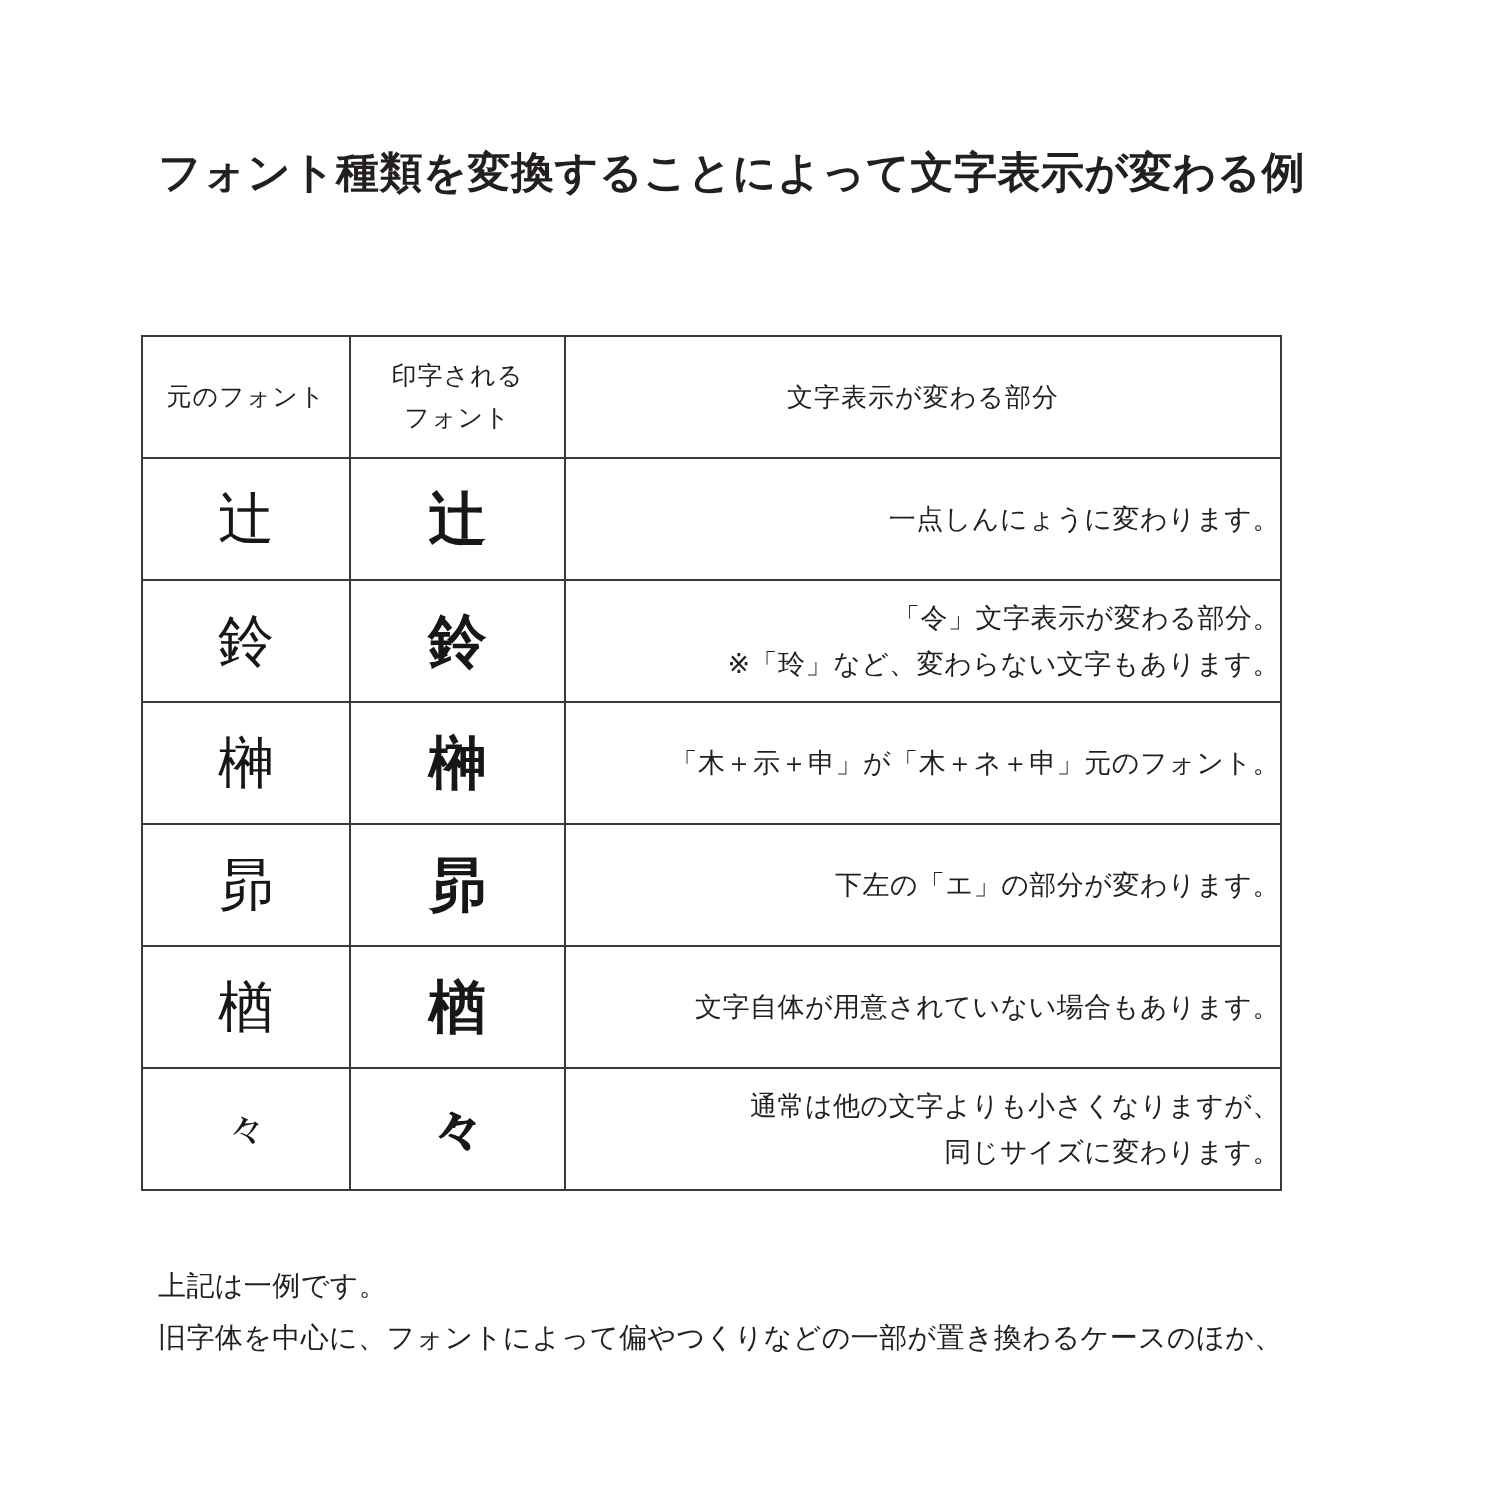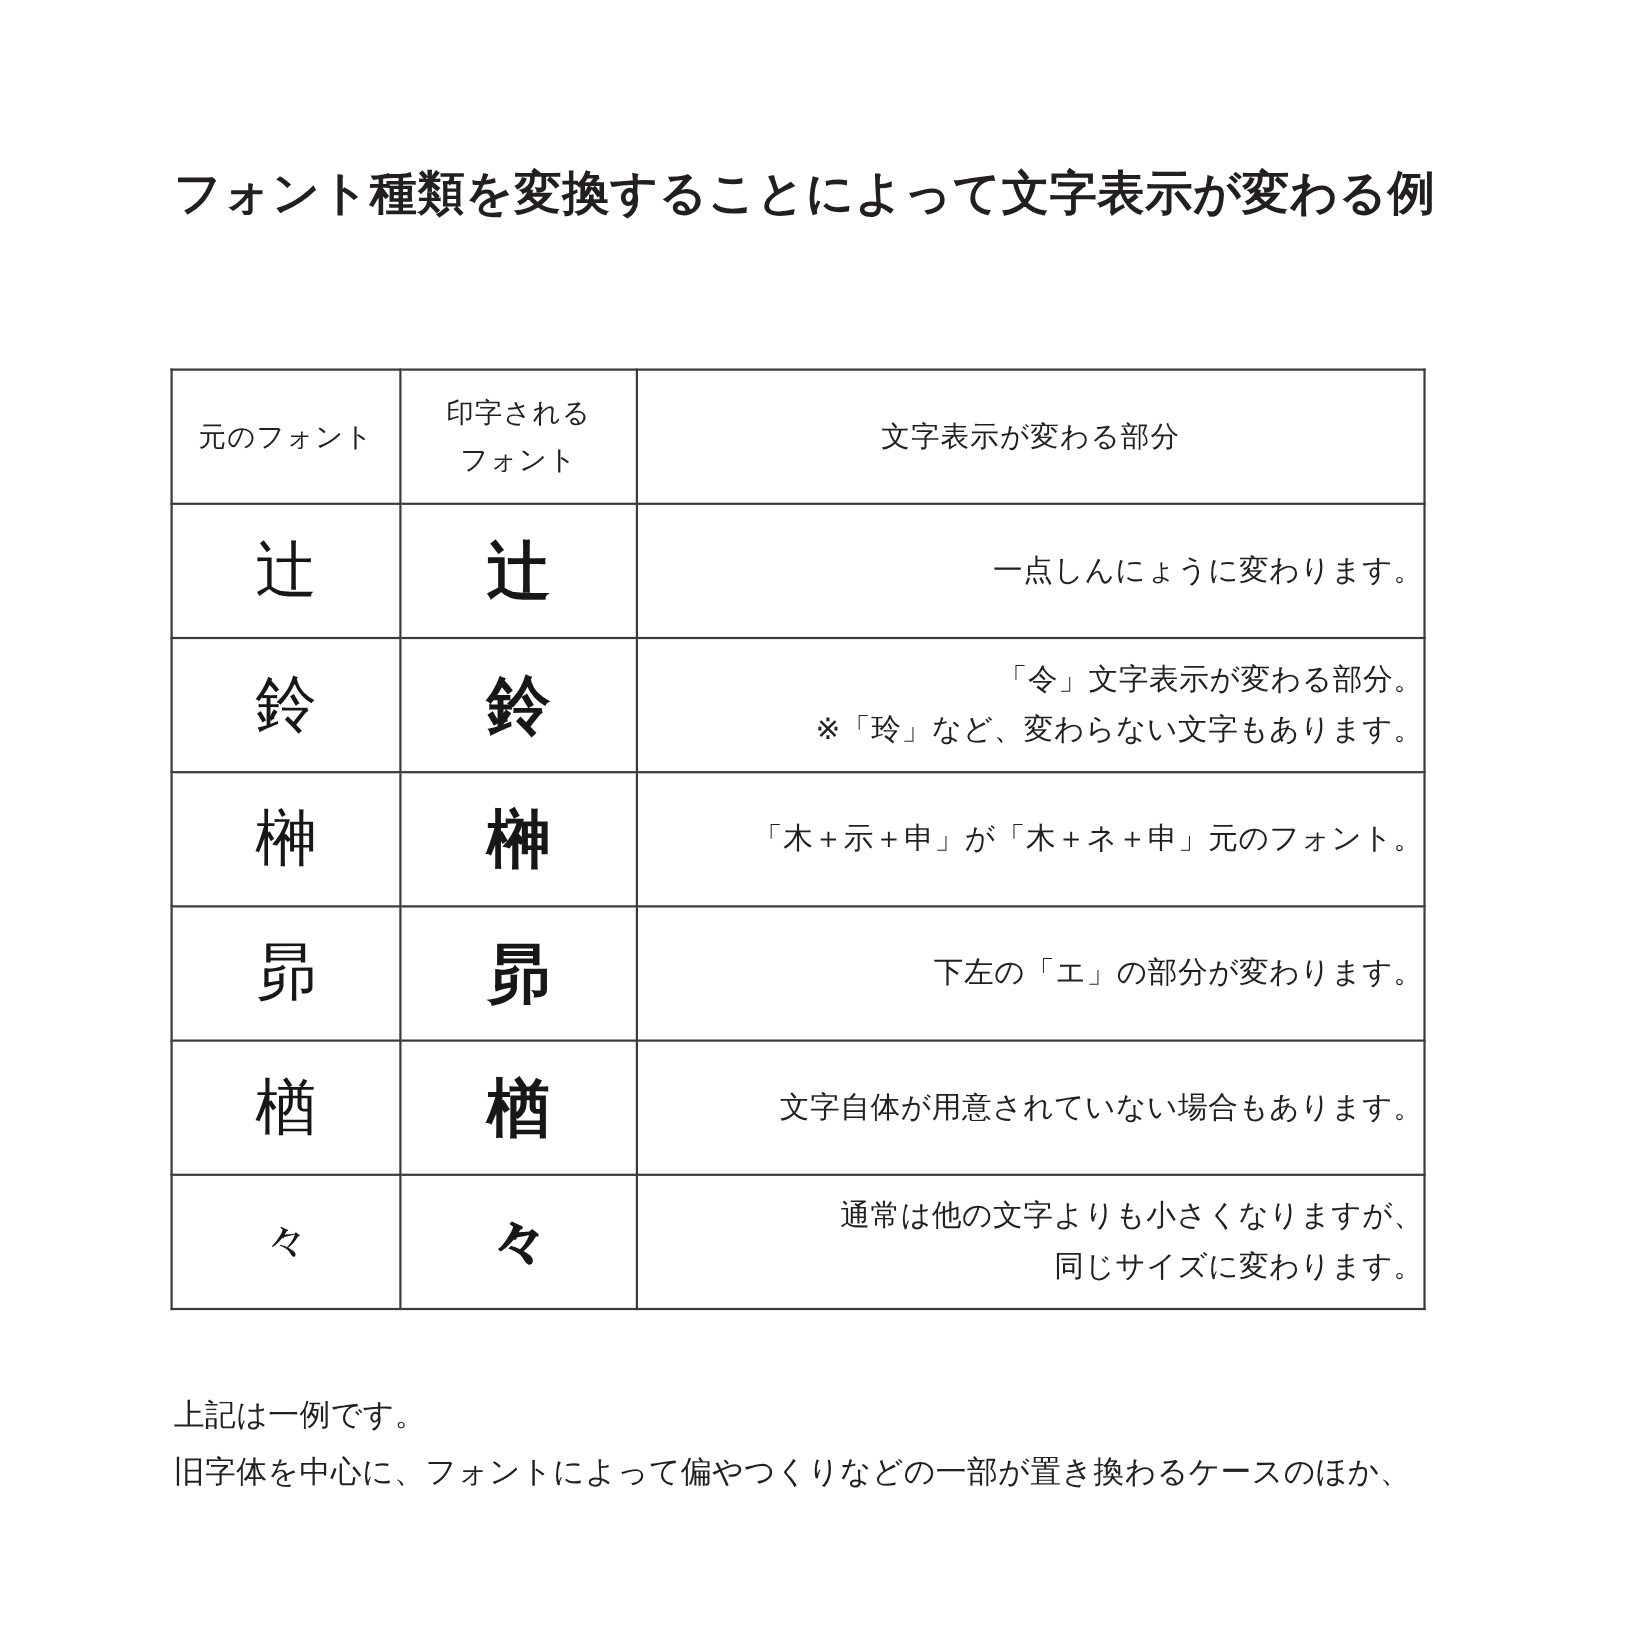--- a/index.html
+++ b/index.html
@@ -28,26 +28,27 @@
     position: absolute;
     left: 158px;
     top: 118px;
     width: 1200px;
     font-size: 43px;
     line-height: 58px;
     font-weight: 700;
     letter-spacing: 0.5px;
     color: #231f20;
     white-space: nowrap;
+    font-family: Liberation Mono, monospace;
   }
 
   
   .table-wrap {
     position: absolute;
-    left: 155px;
+    left: 141px;
     top: 335px;
     width: 947px;
   }
 
   table.conv {
     border-collapse: collapse;
     width: 1139px;
     table-layout: fixed;
     background: #ffffff;
   }

